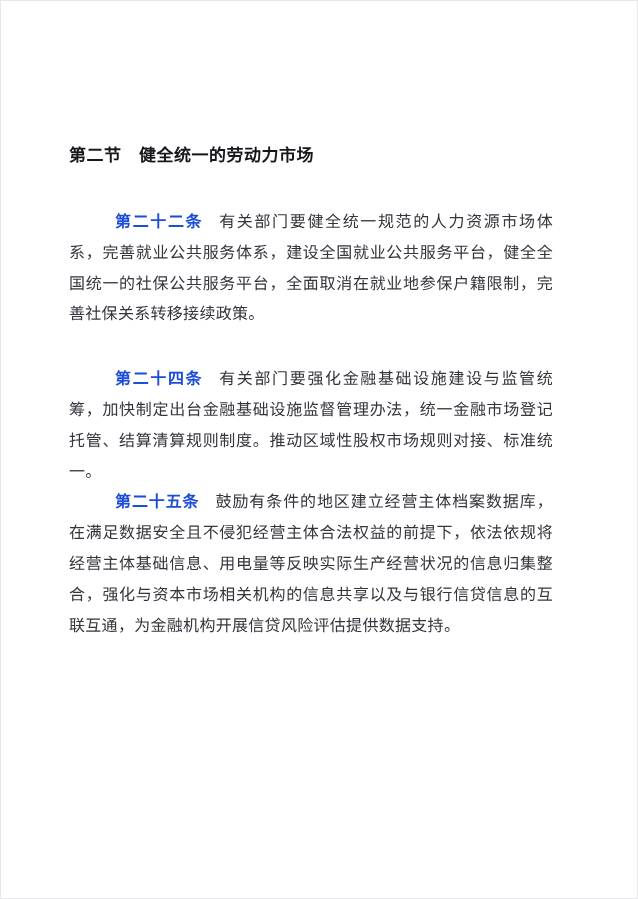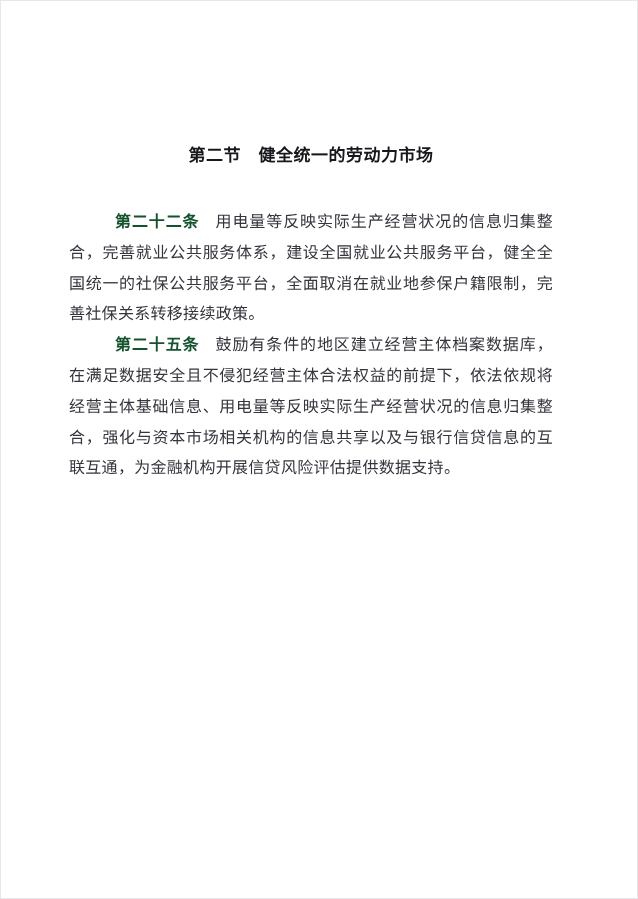--- a/index.html
+++ b/index.html
@@ -18,21 +18,21 @@
     overflow: hidden;
     font-family: "Liberation Serif", "DejaVu Serif", serif;
   }
   .section-heading {
     margin: 0;
     font-family: "Liberation Sans", "DejaVu Sans", sans-serif;
     font-size: 17px;
     line-height: 31px;
     font-weight: bold;
     color: #17171c;
-    text-align: center;
+    text-align: left;
     letter-spacing: 0.5px;
   }
   .section-heading.first {
     margin-top: 139px;
   }
   .section-heading.second {
     margin-top: 33px;
   }
   .para {
     margin: 0;
@@ -46,31 +46,32 @@
   }
   .para.after-heading-1 {
     margin-top: 36px;
   }
   .para.after-heading-2 {
     margin-top: 34px;
   }
   .art-num {
     font-family: "Liberation Sans", "DejaVu Sans", sans-serif;
     font-weight: bold;
-    color: #14532d;
+    color: #1d4ed8;
     margin-right: 16px;
   }
 </style>
 </head>
 <body>
 
 <div class="page">
 
   <h2 class="section-heading first">第二节　健全统一的劳动力市场</h2>
 
-  <p class="para after-heading-1"><span class="art-num">第二十二条</span><span>用电量等反映实际生产经营状况的信息归集整合，完善就业公共服务体系，建设全国就业公共服务平台，健全全国统一的社保公共服务平台，全面取消在就业地参保户籍限制，完善社保关系转移接续政策。</span></p>
+  <p class="para after-heading-1"><span class="art-num">第二十二条</span><span>有关部门要健全统一规范的人力资源市场体系，完善就业公共服务体系，建设全国就业公共服务平台，健全全国统一的社保公共服务平台，全面取消在就业地参保户籍限制，完善社保关系转移接续政策。</span></p>
 
 
 
+  <p class="para after-heading-2"><span class="art-num">第二十四条</span><span>有关部门要强化金融基础设施建设与监管统筹，加快制定出台金融基础设施监督管理办法，统一金融市场登记托管、结算清算规则制度。推动区域性股权市场规则对接、标准统一。</span></p>
 
   <p class="para"><span class="art-num">第二十五条</span><span>鼓励有条件的地区建立经营主体档案数据库，在满足数据安全且不侵犯经营主体合法权益的前提下，依法依规将经营主体基础信息、用电量等反映实际生产经营状况的信息归集整合，强化与资本市场相关机构的信息共享以及与银行信贷信息的互联互通，为金融机构开展信贷风险评估提供数据支持。</span></p>
 
 </div>
 
 </body></html>

